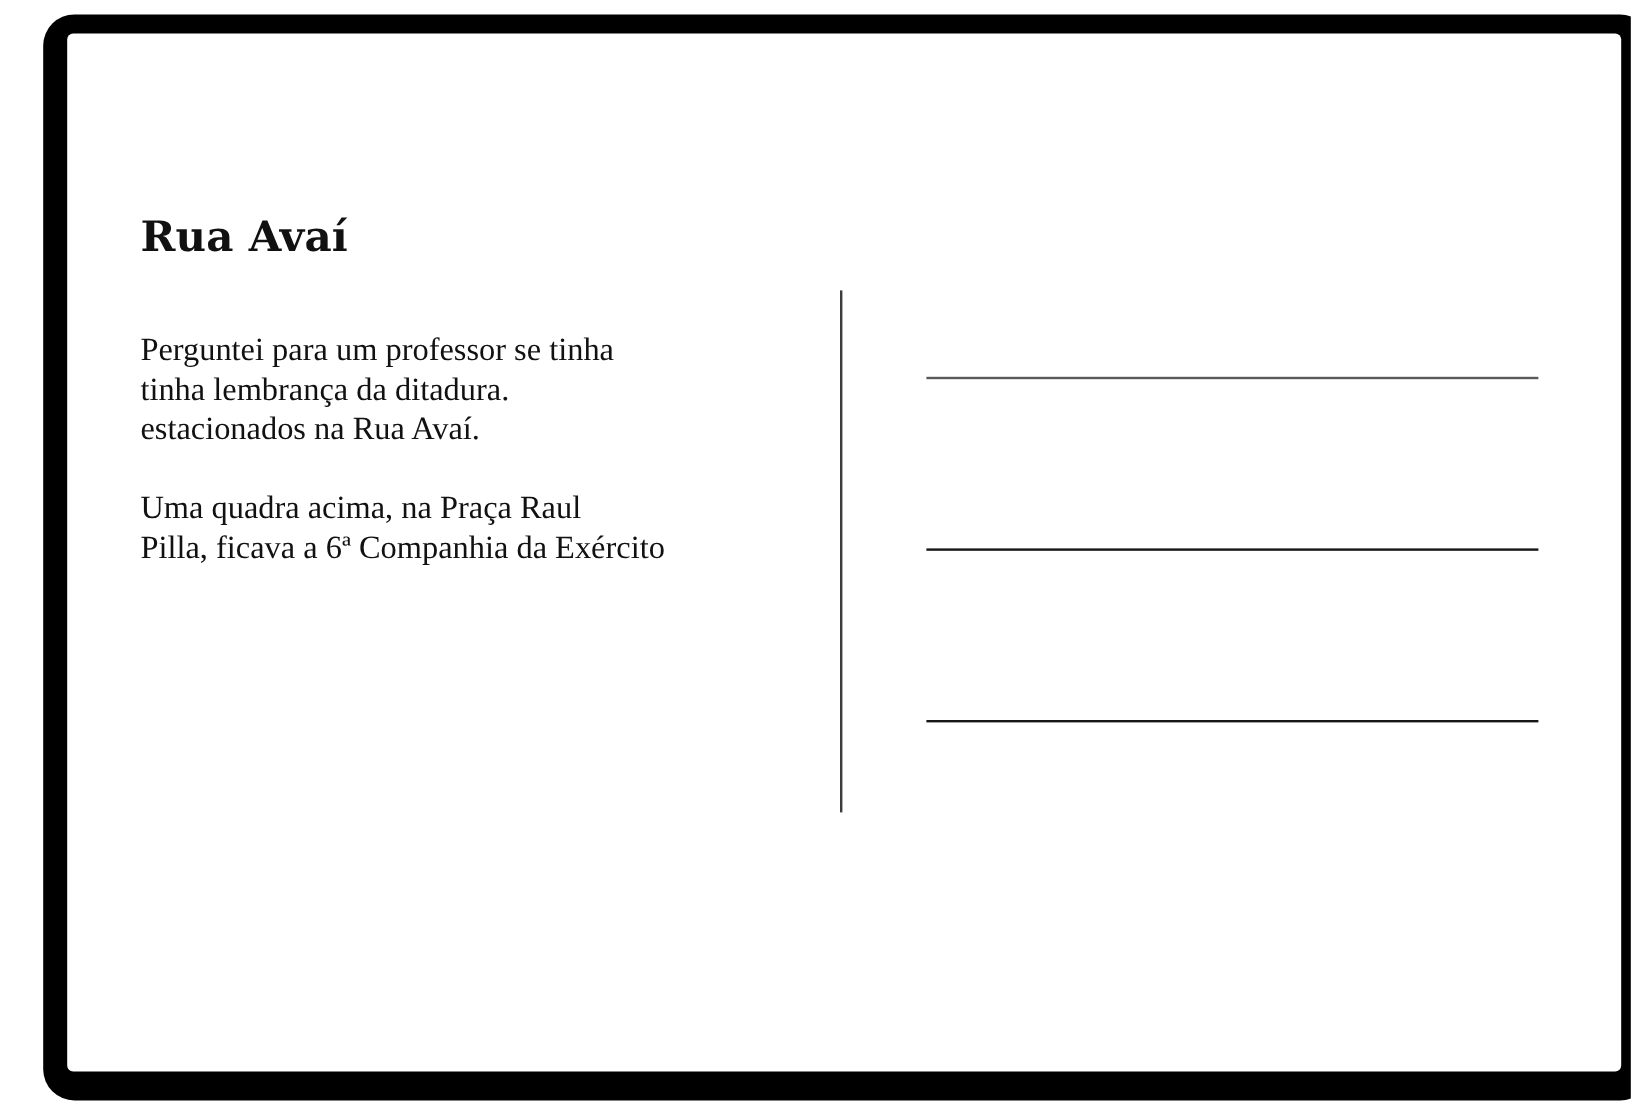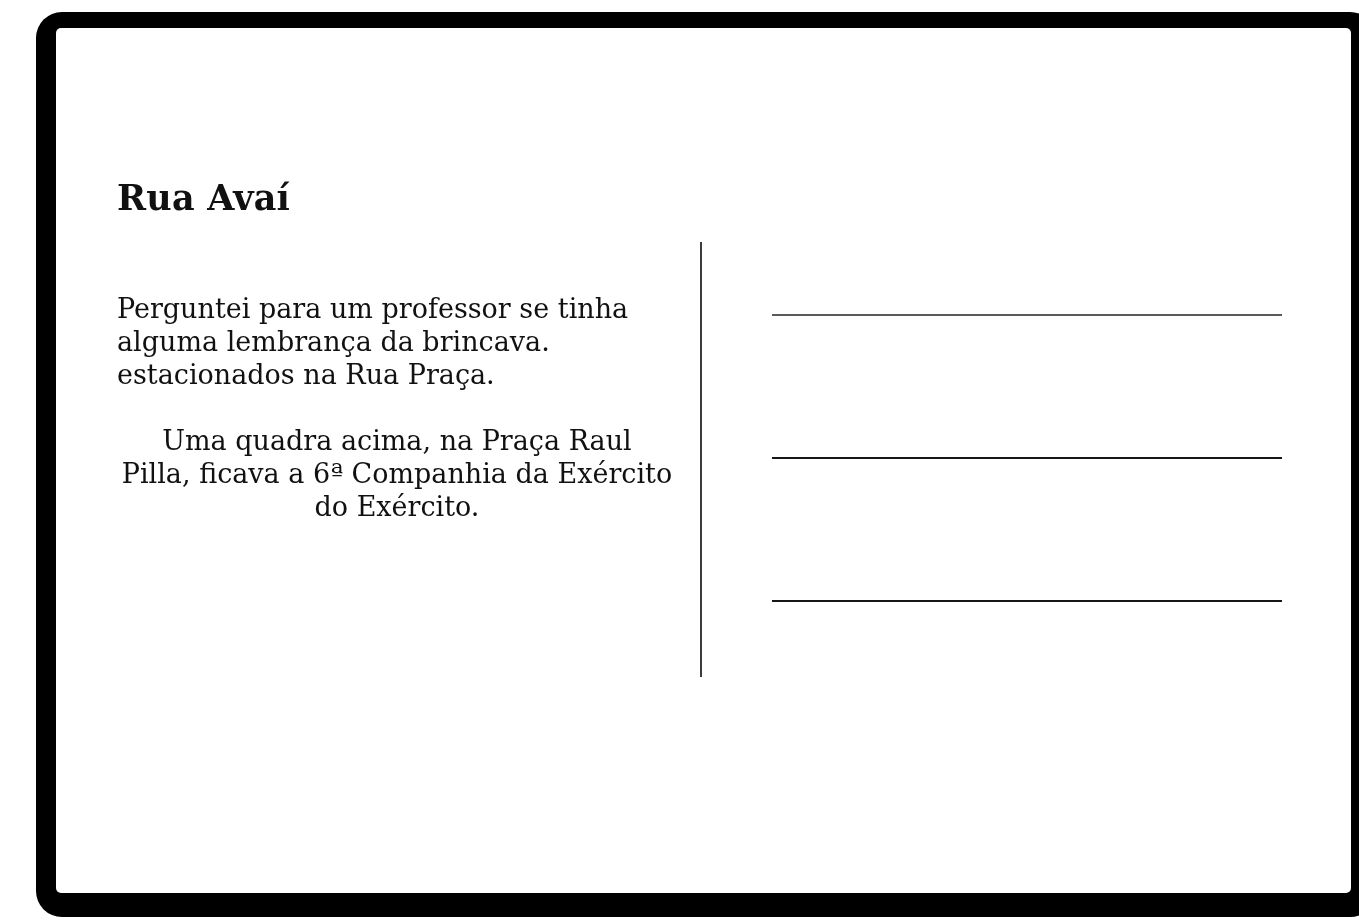--- a/index.html
+++ b/index.html
@@ -55,29 +55,29 @@
     font-size: 35px;
     line-height: 1;
     font-weight: bold;
     color: var(--ink);
     letter-spacing: 0.2px;
     white-space: nowrap;
   }
   .message {
     position: absolute;
     left: 61px;
-    top: 264px;
+    top: 247px;
     width: 560px;
     font-size: 27px;
     line-height: 33px;
     color: var(--ink);
+    font-family: Liberation Serif, serif;
   }
   .message .para + .para {
     margin-top: 33px;
-    text-align: center;
   }
   .message .line {
     display: block;
     white-space: nowrap;
   }
   .divider {
     position: absolute;
     left: 644px;
     top: 214px;
     width: 2px;
@@ -106,27 +106,26 @@
 
 <div class="page">
   <div class="frame">
     <div class="card">
 
       <h1 class="title">Rua Avaí</h1>
 
       <div class="message">
         <p class="para">
           <span class="line">Perguntei para um professor se tinha</span>
-          <span class="line">alguma lembrança da brincava.</span>
-          <span class="line">estacionados na Rua Praça.</span>
+          <span class="line">tinha lembrança da ditadura.</span>
+          <span class="line">estacionados na Rua Avaí.</span>
         </p>
         <p class="para">
           <span class="line">Uma quadra acima, na Praça Raul</span>
           <span class="line">Pilla, ficava a 6ª Companhia da Exército</span>
-          <span class="line">do Exército.</span>
         </p>
       </div>
 
       <div class="divider"></div>
 
       <div class="address-area">
         <div class="address-rule r1"></div>
         <div class="address-rule r2"></div>
         <div class="address-rule r3"></div>
       </div>

